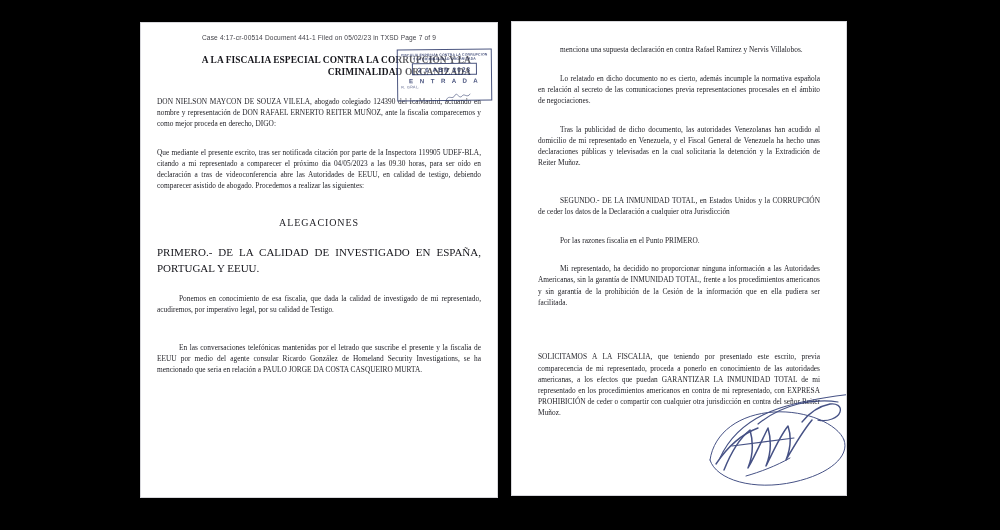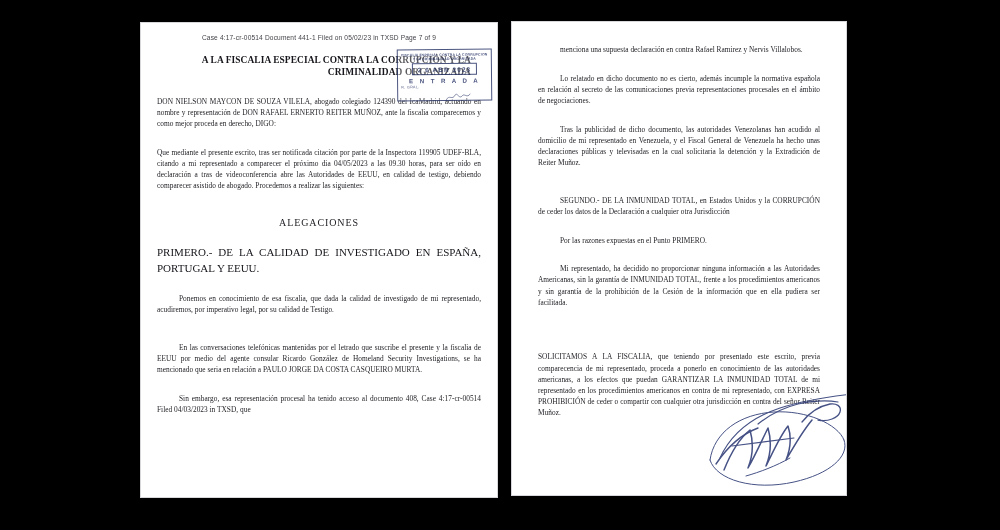--- a/index.html
+++ b/index.html
@@ -192,21 +192,20 @@
   <div class="spacer-sm"></div>
 
   <p class="body-p">Ponemos en conocimiento de esa fiscalia, que dada la calidad de investigado de mi representado, acudiremos, por imperativo legal, por su calidad de Testigo.</p>
   <div class="spacer-sm"></div>
 
   <div class="spacer-sm"></div>
 
   <p class="body-p">En las conversaciones telefónicas mantenidas por el letrado que suscribe el presente y la fiscalia de EEUU por medio del agente consular Ricardo González de Homeland Security Investigations, se ha mencionado que seria en relación a PAULO JORGE DA COSTA CASQUEIRO MURTA.</p>
   <div class="spacer-sm"></div>
 
-  <p class="body-p">Sin embargo, esa representación procesal ha tenido acceso al documento 408, Case 4:17-cr-00514 Filed 04/03/2023 in TXSD, que</p>
 
   <div class="stamp">
     <div class="stamp-title">
       <div>FISCALIA ESPECIAL CONTRA LA CORRUPCION</div>
       <div>Y LA CRIMINALIDAD ORGANIZADA</div>
     </div>
     <div class="stamp-date-box">2 6 ABR 2023</div>
     <div class="stamp-entrada">E N T R A D A</div>
     <div class="stamp-rgral">R. GRAL.</div>
     <svg class="stamp-scribble" viewBox="0 0 26 10">
@@ -226,21 +225,21 @@
   <p class="body-p">Tras la publicidad de dicho documento, las autoridades Venezolanas han acudido al domicilio de mi representado en Venezuela, y el Fiscal General de Venezuela ha hecho unas declaraciones públicas y televisadas en la cual solicitaria la detención y la Extradición de Reiter Muñoz.</p>
   <div class="spacer-sm"></div>
 
   <div class="spacer-sm"></div>
 
   <p class="body-p">
     <b class="inl">SEGUNDO.- DE LA INMUNIDAD TOTAL</b><span>, en Estados Unidos y la </span><b class="inl">CORRUPCIÓN</b><span> de ceder los datos de la Declaración a cualquier otra Jurisdicción</span>
   </p>
   <div class="spacer-sm"></div>
 
-  <p class="body-p">Por las razones expuestas en el Punto PRIMERO.</p>
+  <p class="body-p">Por las razones fiscalia en el Punto PRIMERO.</p>
   <div class="spacer-sm"></div>
 
   <p class="body-p">Mi representado, ha decidido no proporcionar ninguna información a las Autoridades Americanas, sin la garantía de INMUNIDAD TOTAL, frente a los procedimientos americanos y sin garantía de la prohibición de la Cesión de la información que en ella pudiera ser facilitada.</p>
   <div class="spacer-sm"></div>
 
 
   <div class="spacer-lg"></div>
 
   <p class="body-p no-indent">
     <b class="inl">SOLICITAMOS A LA FISCALIA</b><span>, que teniendo por presentado este escrito, previa comparecencia de mi representado, proceda a ponerlo en conocimiento de las autoridades americanas, a los efectos que puedan </span><b class="inl">GARANTIZAR LA INMUNIDAD TOTAL</b><span> de mi representado en los procedimientos americanos en contra de mi representado, con </span><b class="inl">EXPRESA PROHIBICIÓN</b><span> de ceder o compartir con cualquier otra jurisdicción en contra del señor Reiter Muñoz.</span>

